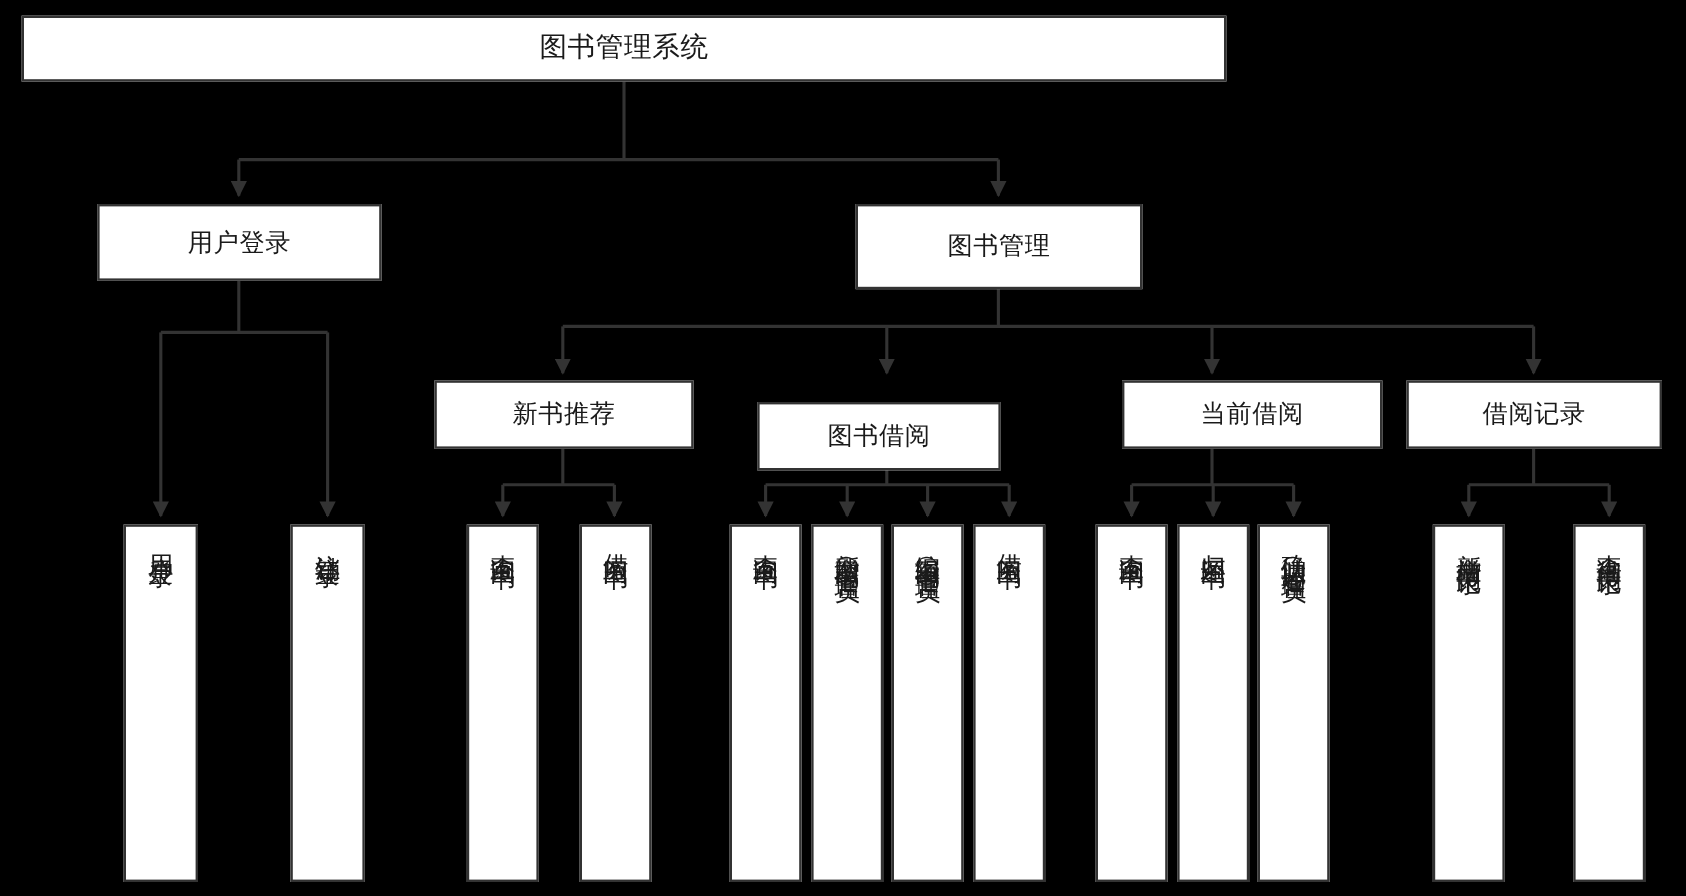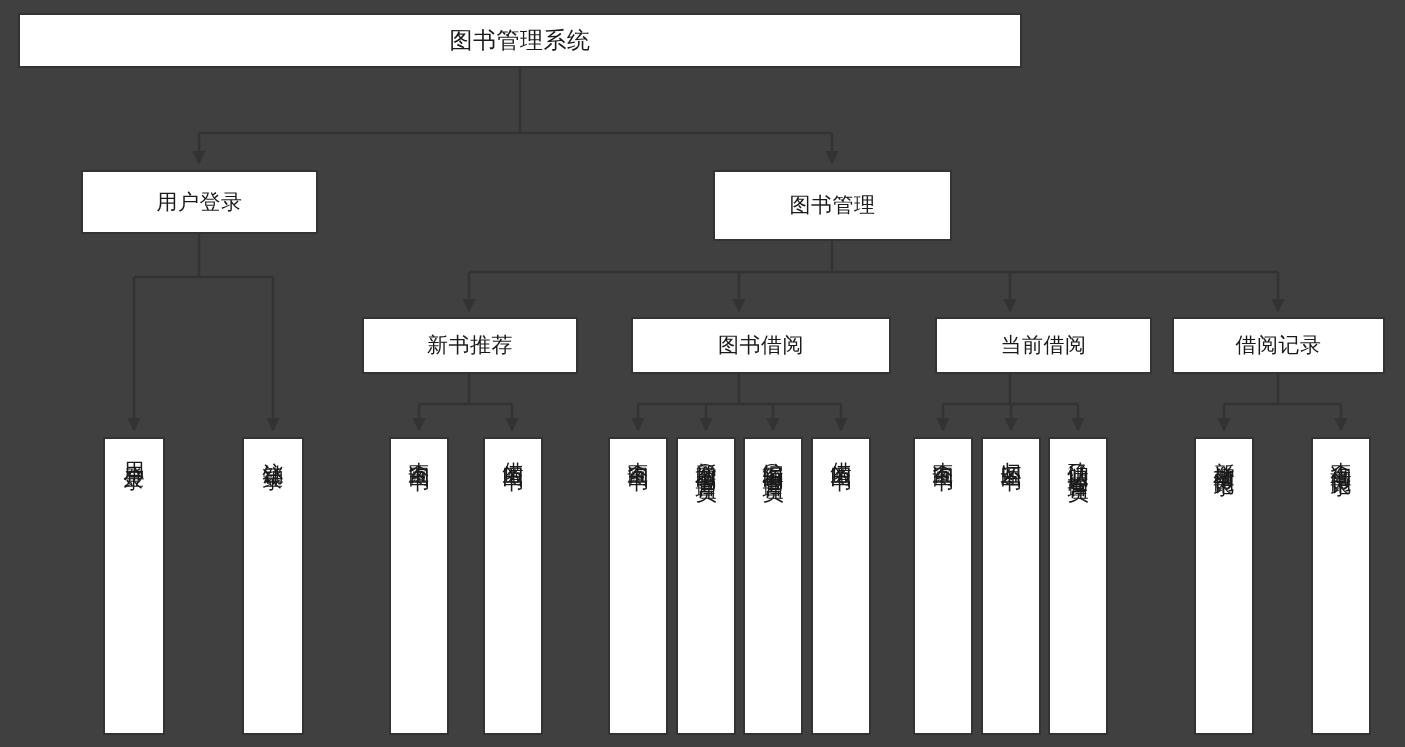--- a/index.html
+++ b/index.html
@@ -9,21 +9,21 @@
     background: #ffffff;
   }
   body {
     font-family: "DejaVu Sans", "Liberation Sans", sans-serif;
     color: #1a1a1a;
   }
   #canvas {
     position: relative;
     width: 1405px;
     height: 747px;
-    background: #404040;
+    background: #000000;
     overflow: hidden;
   }
   #wires {
     position: absolute;
     left: 0;
     top: 0;
     width: 1405px;
     height: 747px;
     pointer-events: none;
   }
@@ -136,21 +136,21 @@
   </div>
 
   <div class="node branch" style="left:713px; top:170px; width:239px; height:71px;">
     <span class="label">图书管理</span>
   </div>
 
   <div class="node branch" style="left:362px; top:317px; width:216px; height:57px;">
     <span class="label">新书推荐</span>
   </div>
 
-  <div class="node branch" style="left:631px; top:317px; width:260px; height:57px;">
+  <div class="node branch" style="left:631px; top:335px; width:203px; height:57px;">
     <span class="label">图书借阅</span>
   </div>
 
   <div class="node branch" style="left:902px; top:317px; width:217px; height:57px;margin-left:33px;">
     <span class="label">当前借阅</span>
   </div>
 
   <div class="node branch" style="left:1172px; top:317px; width:213px; height:57px;">
     <span class="label">借阅记录</span>
   </div>

